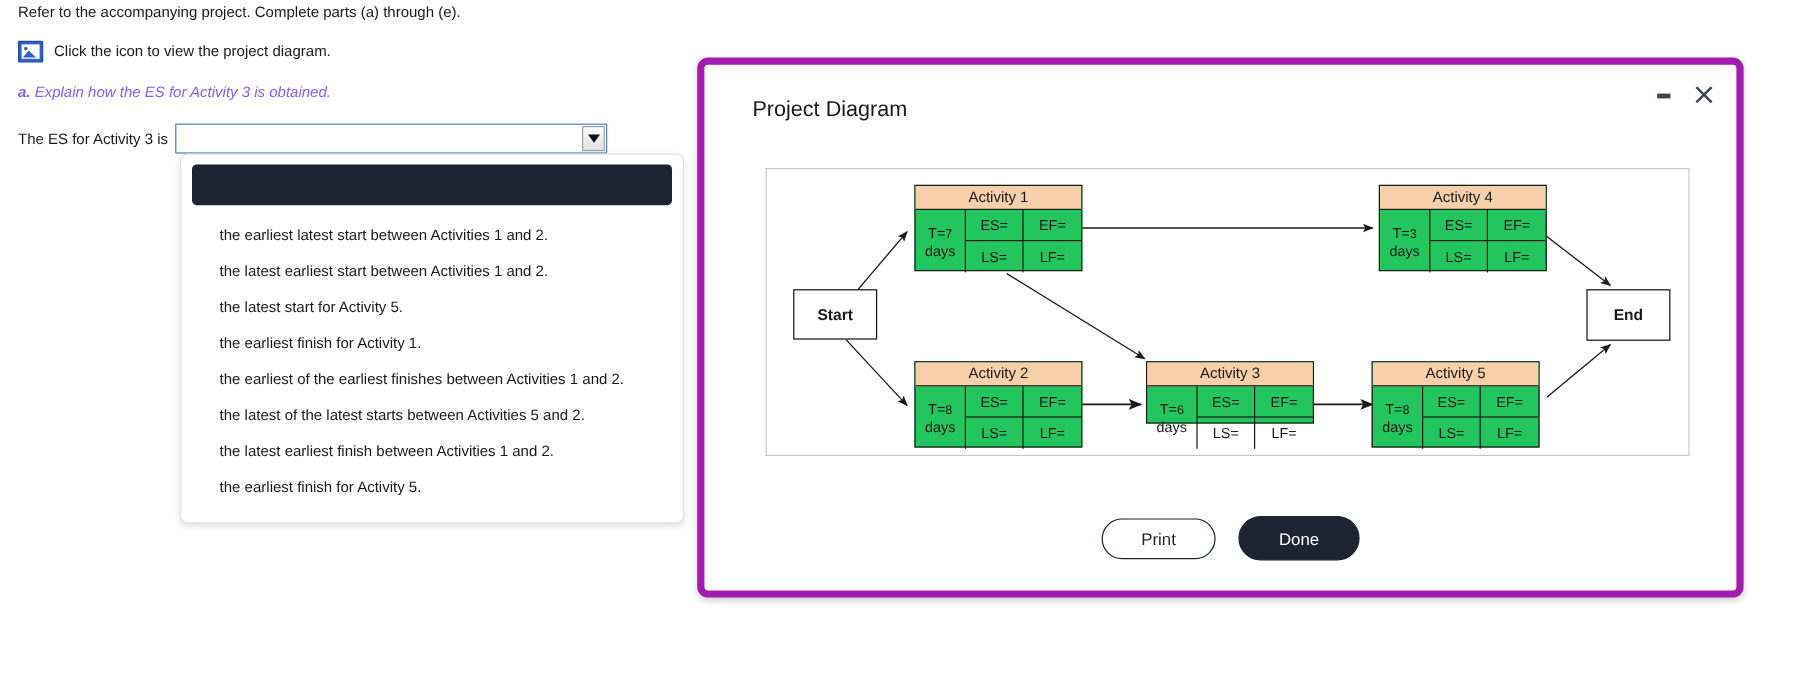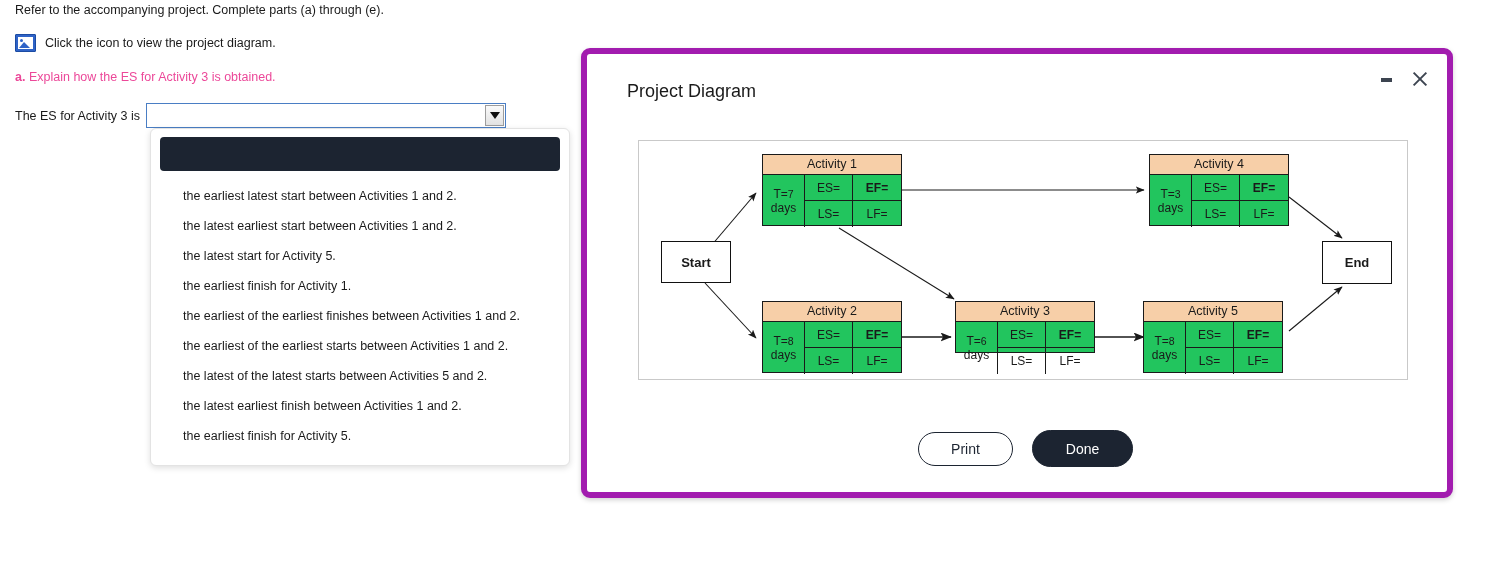--- a/index.html
+++ b/index.html
@@ -68,21 +68,22 @@
   }
   .icon-caption {
     font-size: 12.5px;
     color: #1a1a1a;
   }
   .q-part-a {
     position: absolute;
     left: 15px;
     top: 70px;
     font-size: 12.5px;
-    color: #ec4899;
+    color: #8b5cf6;
+    font-style: italic;
   }
   .q-part-a b { font-weight: bold; }
 
   .answer-row {
     position: absolute;
     left: 15px;
     top: 103px;
     display: flex;
     align-items: center;
   }
@@ -267,21 +268,21 @@
     grid-template-rows: 1fr 1fr;
   }
   .node-grid > div {
     display: flex;
     align-items: center;
     justify-content: center;
     font-size: 12px;
     box-sizing: border-box;
   }
   .node-grid > div:nth-child(1) { border-right: 1px solid #1a1a1a; border-bottom: 1px solid #1a1a1a; }
-  .node-grid > div:nth-child(2) { border-bottom: 1px solid #1a1a1a; font-weight: bold; }
+  .node-grid > div:nth-child(2) { border-bottom: 1px solid #1a1a1a; }
   .node-grid > div:nth-child(3) { border-right: 1px solid #1a1a1a; }
 
   .terminal {
     position: absolute;
     border: 1.5px solid #111111;
     background: #ffffff;
     display: flex;
     align-items: center;
     justify-content: center;
     font-size: 13px;
@@ -350,21 +351,20 @@
     </div>
   </div>
 
   <div class="dropdown-panel">
     <div class="dd-blank"></div>
     <div class="dd-item">the earliest latest start between Activities 1 and 2.</div>
     <div class="dd-item">the latest earliest start between Activities 1 and 2.</div>
     <div class="dd-item">the latest start for Activity 5.</div>
     <div class="dd-item">the earliest finish for Activity 1.</div>
     <div class="dd-item">the earliest of the earliest finishes between Activities 1 and 2.</div>
-    <div class="dd-item">the earliest of the earliest starts between Activities 1 and 2.</div>
     <div class="dd-item">the latest of the latest starts between Activities 5 and 2.</div>
     <div class="dd-item">the latest earliest finish between Activities 1 and 2.</div>
     <div class="dd-item">the earliest finish for Activity 5.</div>
   </div>
 
   <div class="modal">
 
     <div class="modal-title">Project Diagram</div>
 
     <div class="win-ctrls">

